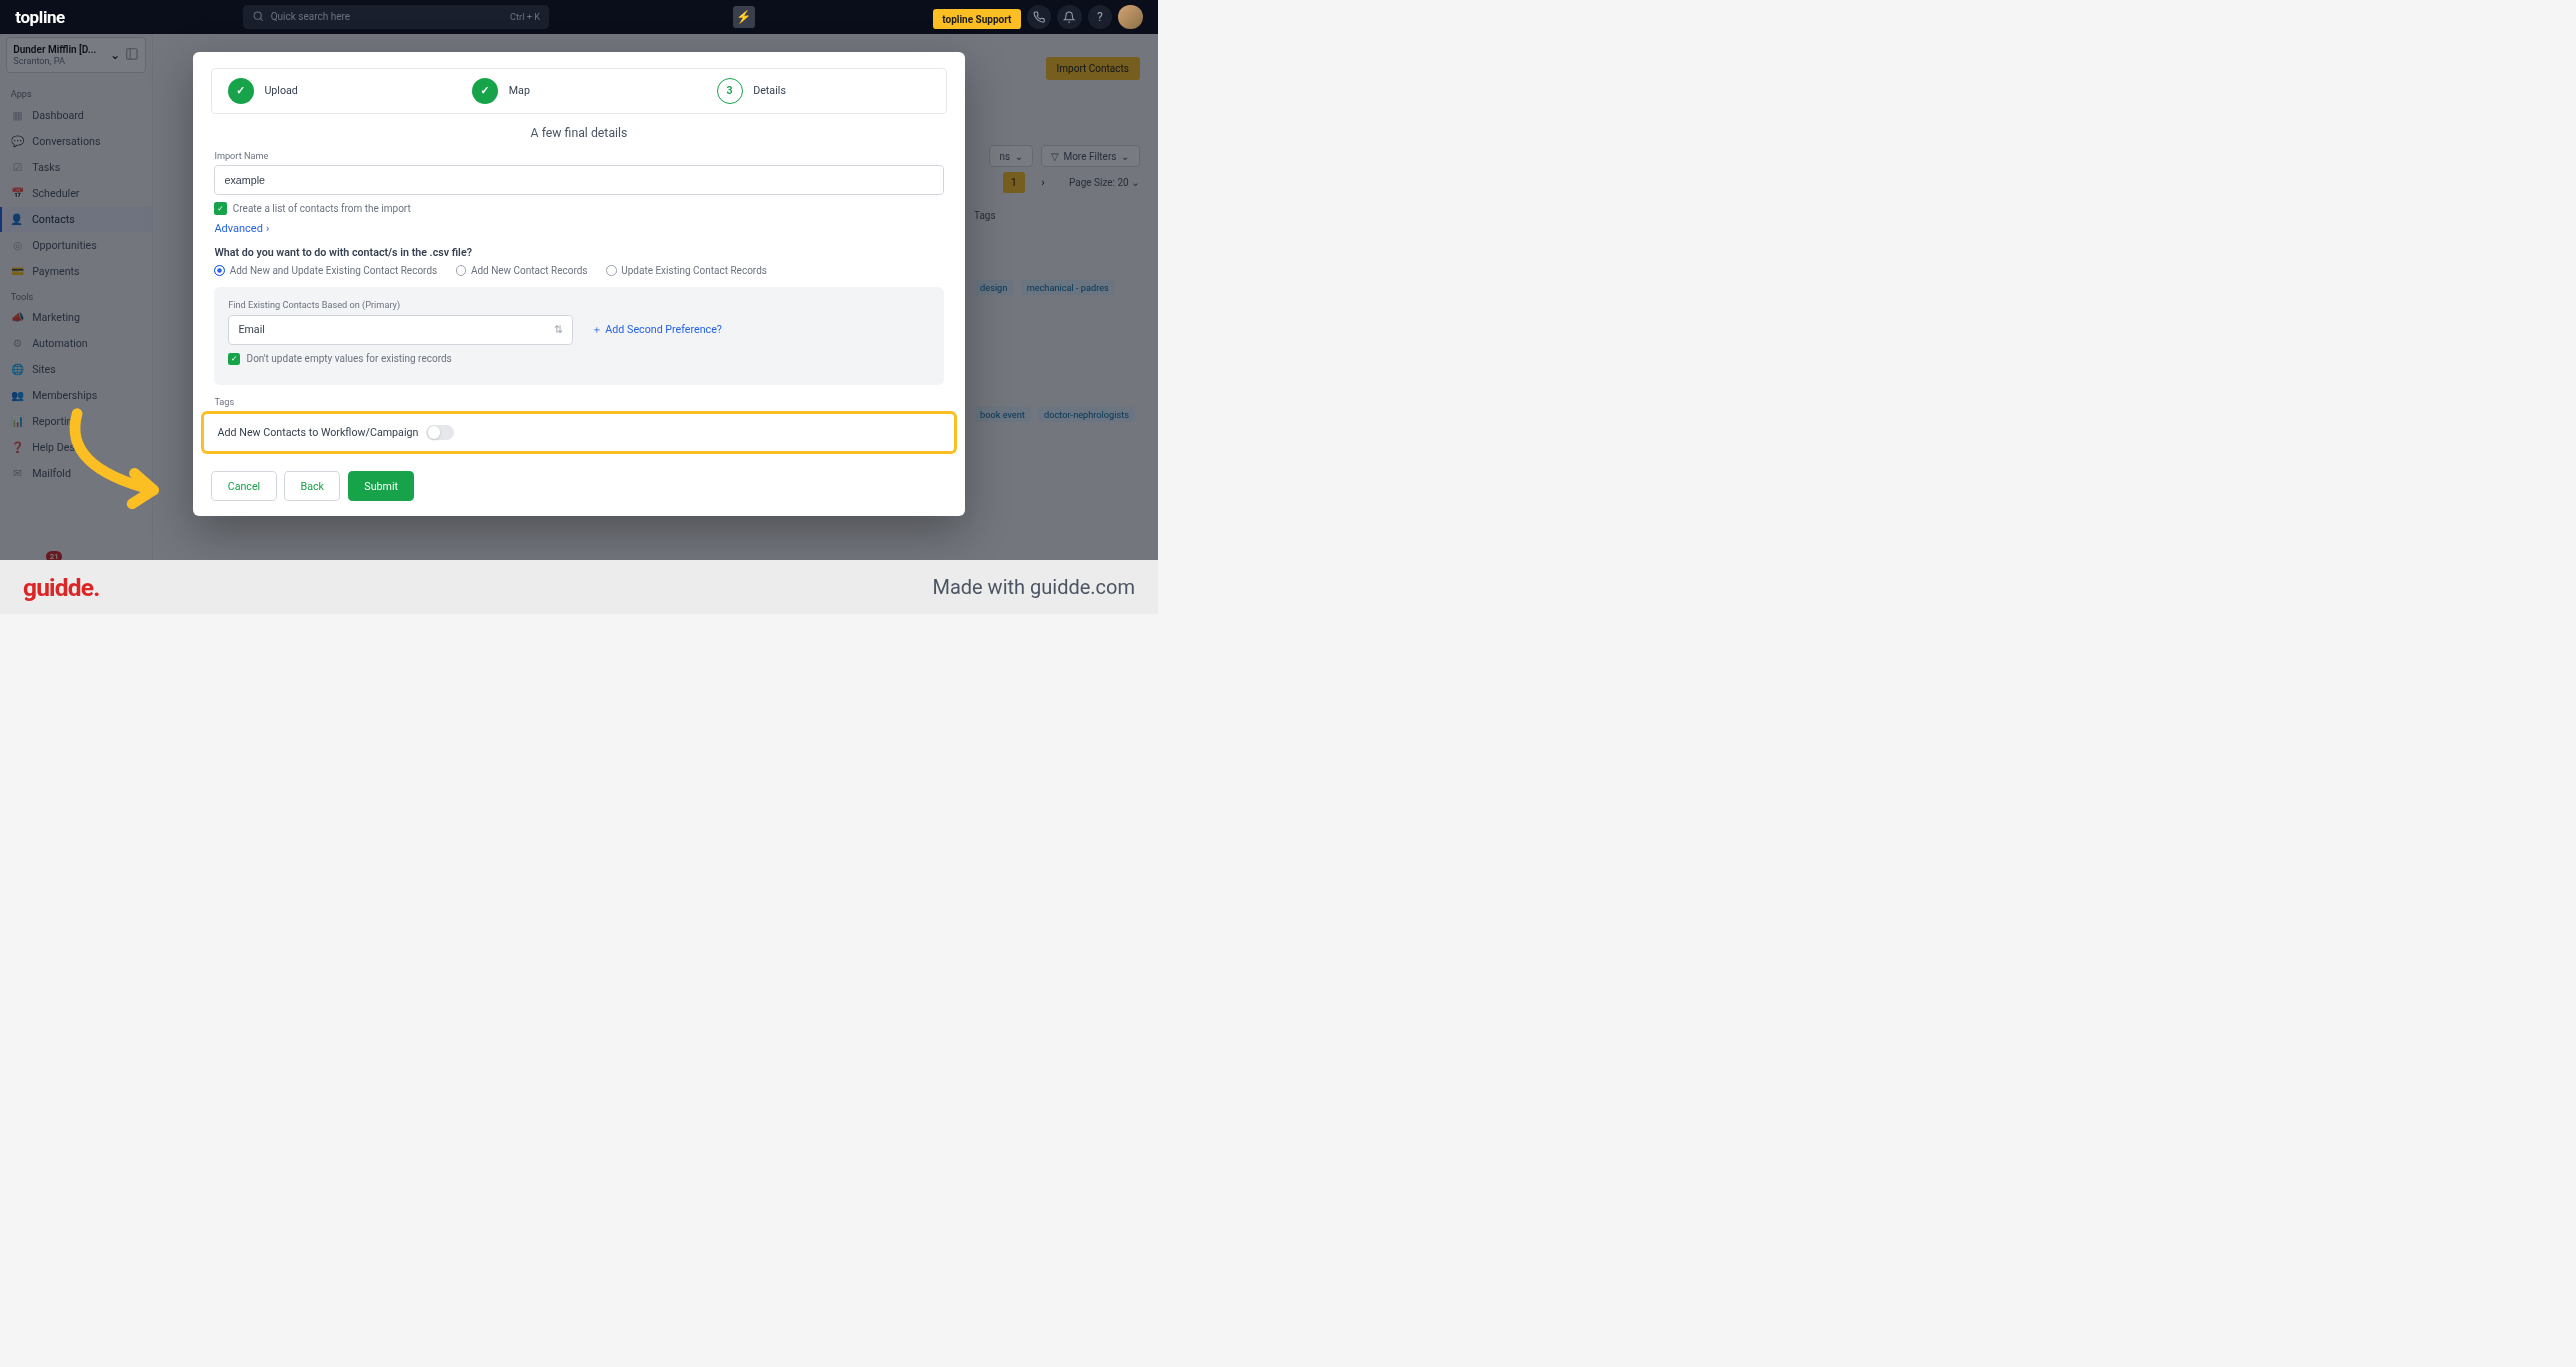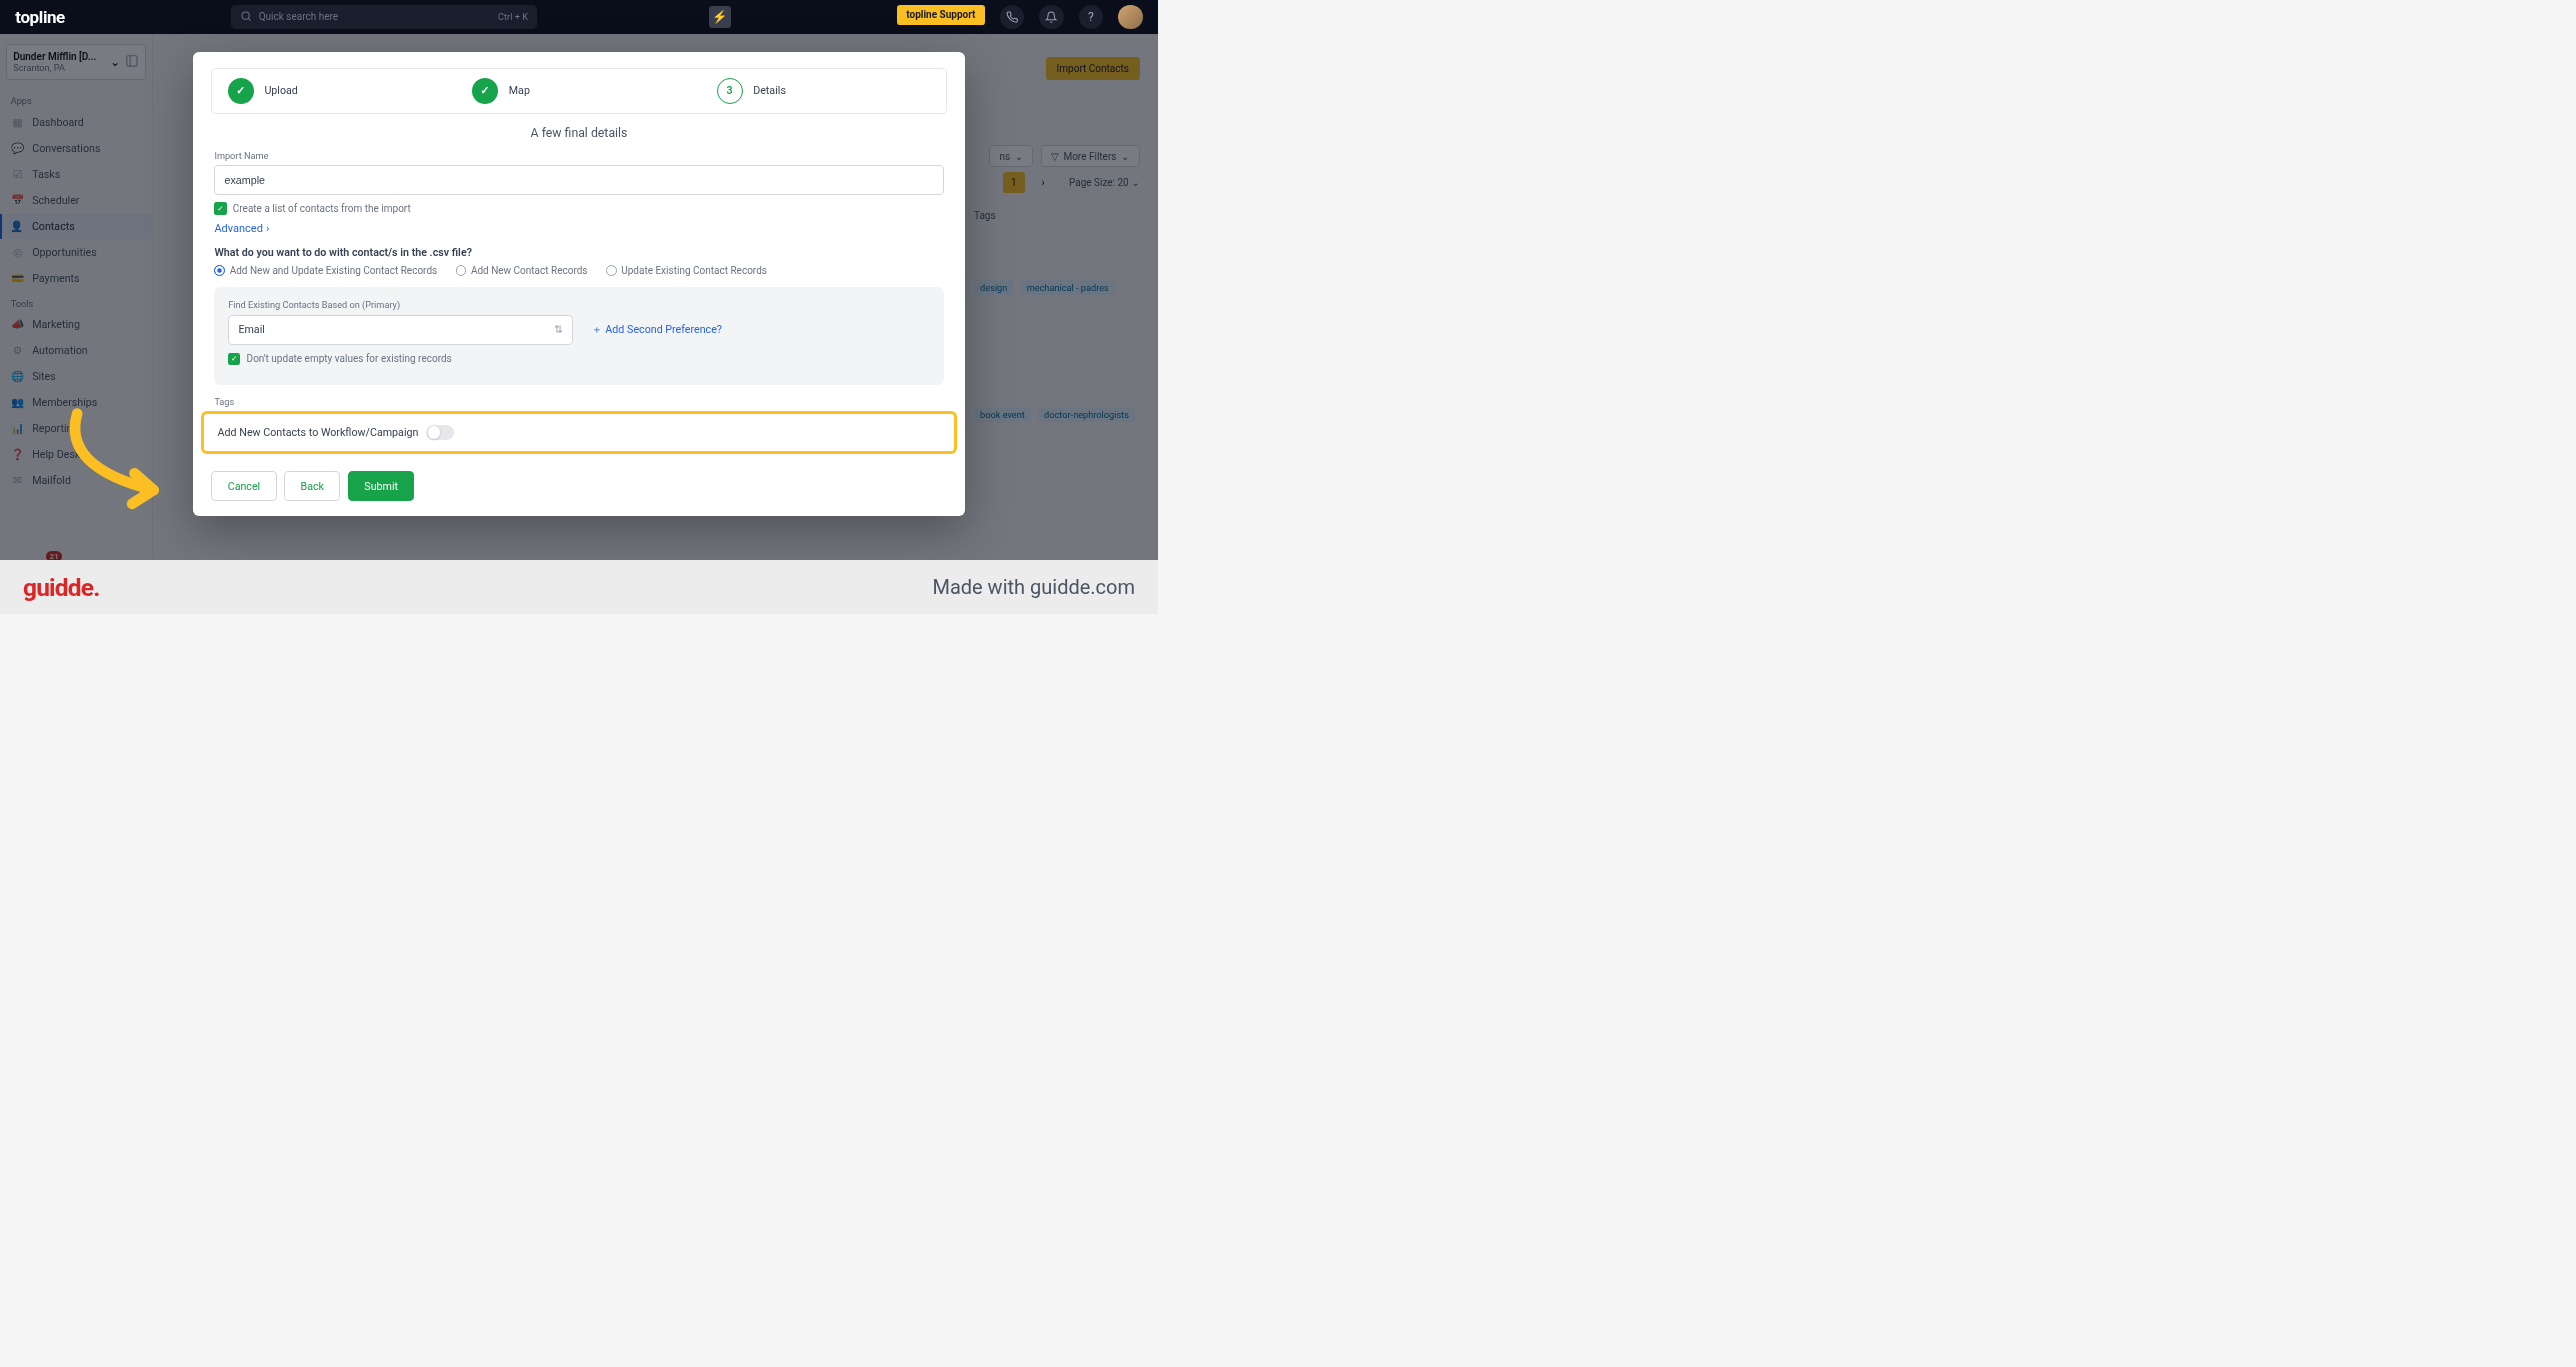--- a/index.html
+++ b/index.html
@@ -4,30 +4,30 @@
 <style>
 * { box-sizing: border-box; margin: 0; padding: 0; }
 body { font-family: -apple-system, BlinkMacSystemFont, "Segoe UI", Roboto, sans-serif; background: #f5f5f5; width: 1158px; height: 614px; overflow: hidden; position: relative; }
 
 
 .header { height: 34px; background: #0a0e1a; display: flex; align-items: center; padding: 0 15.3px; }
 .logo { color: #fff; font-weight: 700; font-size: 17px; letter-spacing: -0.4px; }
 .search-box { margin-left: auto; margin-right: auto; background: #1a1f2e; border-radius: 4.6px; display: flex; align-items: center; padding: 4.6px 9.2px; width: 306px; color: #6b7280; font-size: 10px; gap: 6.1px; }
 .search-kbd { margin-left: auto; font-size: 9.2px; color: #6b7280; }
 .bolt-btn { width: 21.4px; height: 21.4px; background: #3a3f4e; border-radius: 3.1px; display: flex; align-items: center; justify-content: center; color: #fbbf24; margin-left: 6.1px; }
-.header-right { display: flex; align-items: flex-start; gap: 15px; margin-left: auto; }
+.header-right { display: flex; align-items: flex-end; gap: 6px; margin-left: auto; }
 .support-btn { background: #fbbf24; color: #1a1a1a; font-size: 10px; padding: 4.6px 9.2px; border-radius: 3.1px; cursor: pointer; }
 .header-icon { width: 24.5px; height: 24.5px; border-radius: 50%; background: #1a1f2e; display: flex; align-items: center; justify-content: center; color: #9ca3af; }
 .avatar { width: 24.5px; height: 24.5px; border-radius: 50%; background: linear-gradient(135deg, #d4a574, #8b6f47); }
 
 
 .app-body { display: flex; height: calc(100% - 34px - 54px); background: #f3f4f6; }
 
 
-.sidebar { width: 153px; background: #f3f4f6; border-right: 0.8px solid #e5e7eb; padding: 10px 0; }
+.sidebar { width: 153px; background: #f3f4f6; border-right: 0.8px solid #e5e7eb; padding: 3px 0; }
 .org-selector { margin: 0 6.1px 9.2px; padding: 6.1px; border: 0.8px solid #d1d5db; border-radius: 4.6px; display: flex; align-items: center; gap: 4.6px; background: #fff; }
 .org-text { flex: 1; overflow: hidden; }
 .org-name { font-size: 10px; font-weight: 600; color: #111; white-space: nowrap; overflow: hidden; text-overflow: ellipsis; }
 .org-loc { font-size: 9.2px; color: #6b7280; }
 .section-label { font-size: 9.2px; color: #6b7280; padding: 6.1px 10.7px 3.1px; }
 .nav-item { display: flex; align-items: center; gap: 7.7px; padding: 6.1px 10.7px; font-size: 10.7px; color: #4b5563; cursor: pointer; }
 .nav-item.active { background: #e8eefb; border-left: 2.3px solid #2563eb; color: #1f2937; padding-left: 8.4px; }
 .nav-icon { width: 13.8px; height: 13.8px; display: flex; align-items: center; justify-content: center; color: #9ca3af; }
 .notif-badge { position: absolute; left: 46px; bottom: 52px; background: #dc2626; color: #fff; font-size: 7.7px; padding: 0.8px 3.8px; border-radius: 6.1px; font-weight: 600; }
 

